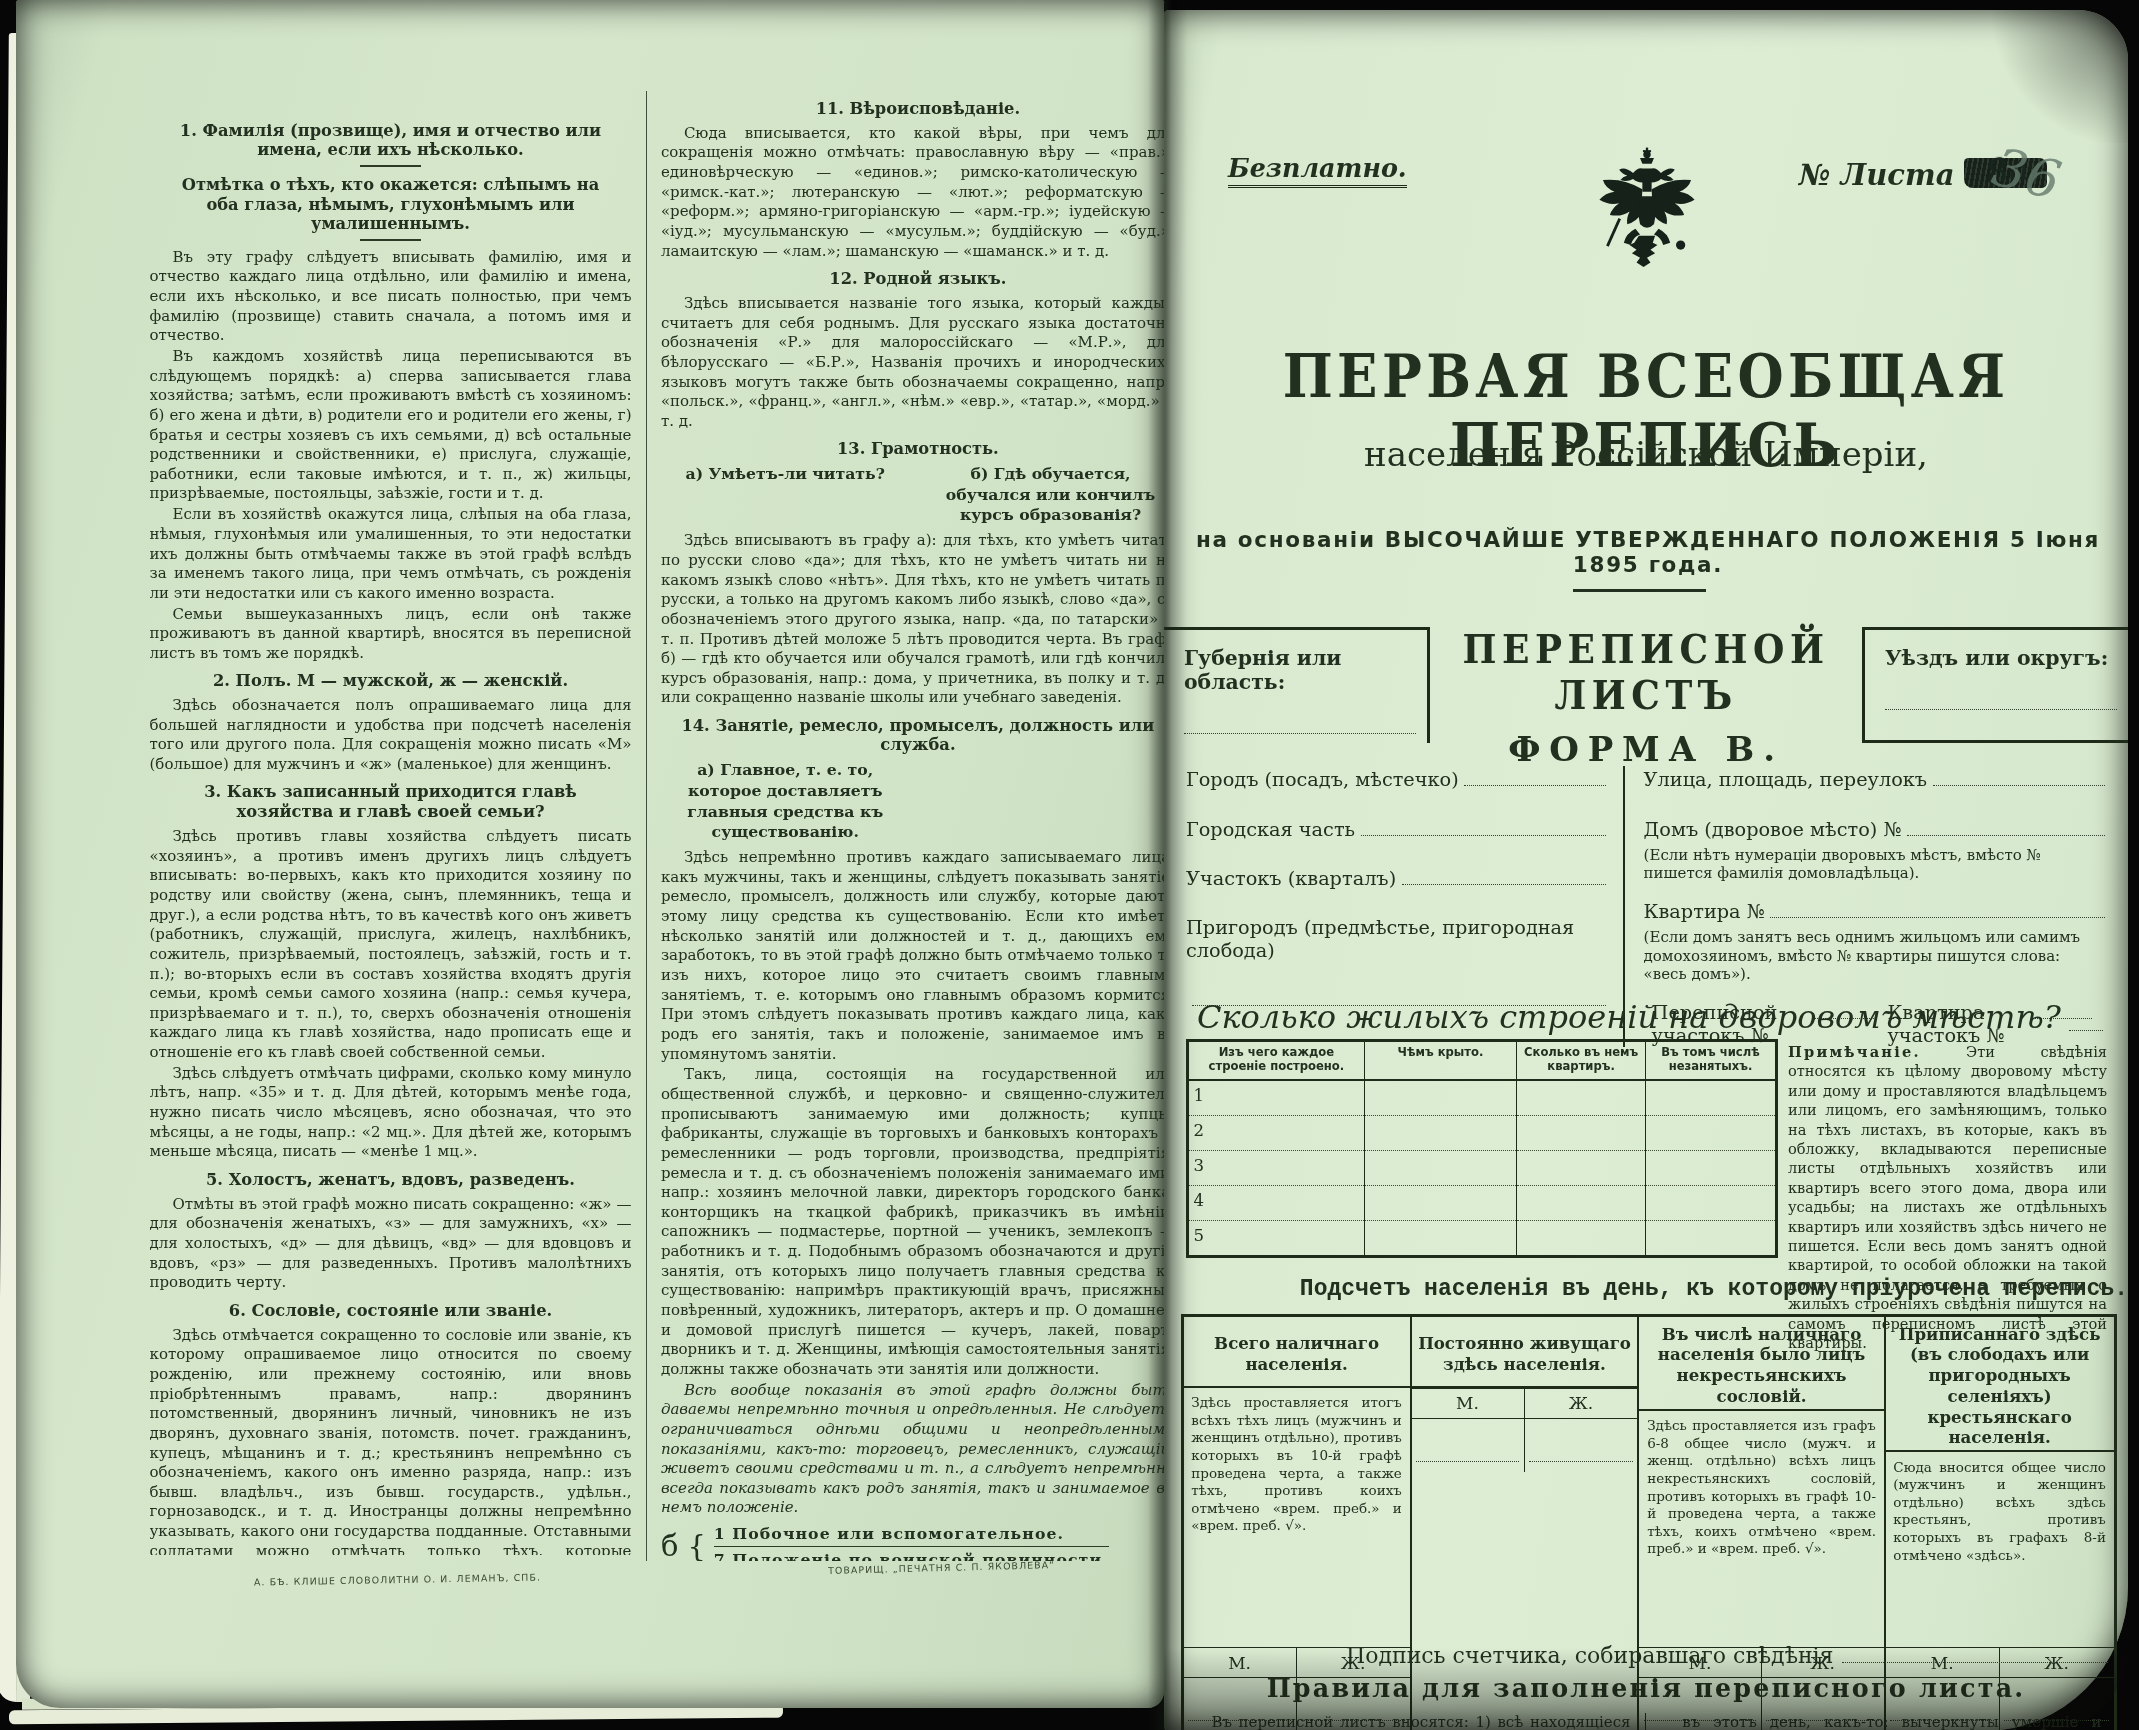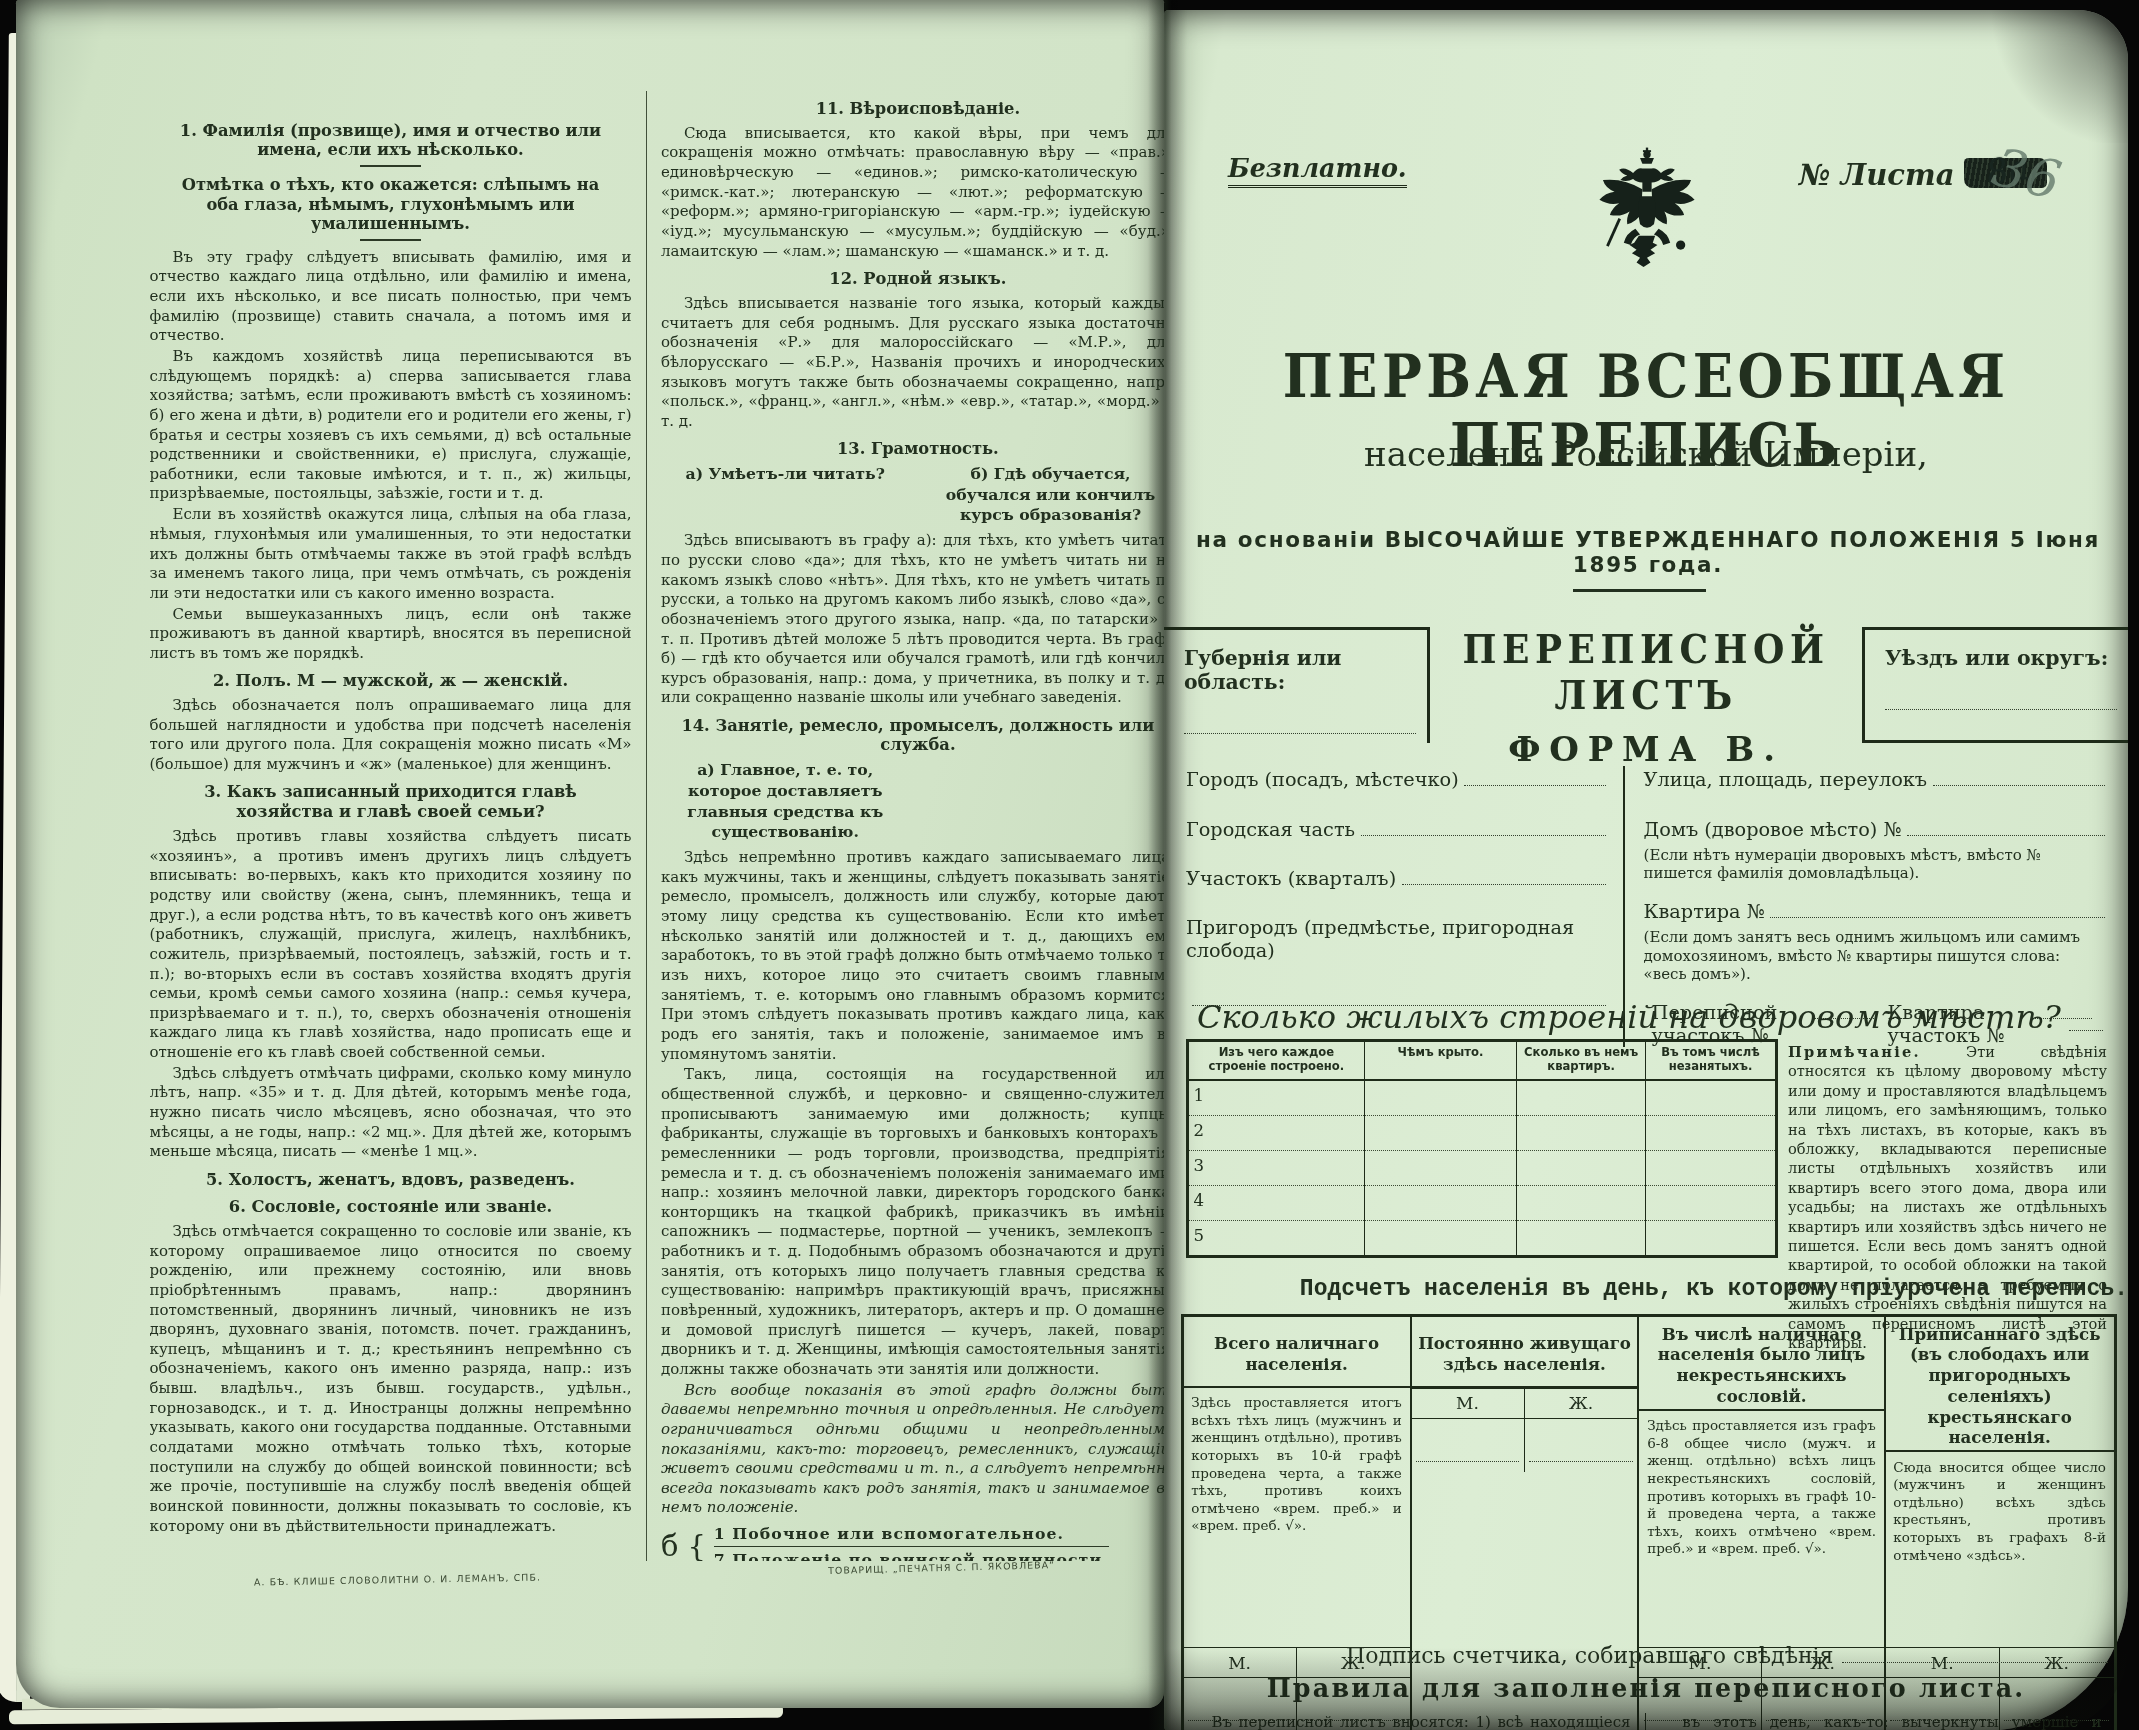--- a/index.html
+++ b/index.html
@@ -141,20 +141,21 @@
         <div class="blk-p">Въ эту графу слѣдуетъ вписывать фамилію, имя и отчество каждаго лица отдѣльно, или фамилію и имена, если ихъ нѣсколько, и все писать полностью, при чемъ фамилію (прозвище) ставить сначала, а потомъ имя и отчество.</div>
         <div class="blk-p">Въ каждомъ хозяйствѣ лица переписываются въ слѣдующемъ порядкѣ: а) сперва записывается глава хозяйства; затѣмъ, если проживаютъ вмѣстѣ съ хозяиномъ: б) его жена и дѣти, в) родители его и родители его жены, г) братья и сестры хозяевъ съ ихъ семьями, д) всѣ остальные родственники и свойственники, е) прислуга, служащіе, работники, если таковые имѣются, и т. п., ж) жильцы, призрѣваемые, постояльцы, заѣзжіе, гости и т. д.</div>
         <div class="blk-p">Если въ хозяйствѣ окажутся лица, слѣпыя на оба глаза, нѣмыя, глухонѣмыя или умалишенныя, то эти недостатки ихъ должны быть отмѣчаемы также въ этой графѣ вслѣдъ за именемъ такого лица, при чемъ отмѣчать, съ рожденія ли эти недостатки или съ какого именно возраста.</div>
         <div class="blk-p">Семьи вышеуказанныхъ лицъ, если онѣ также проживаютъ въ данной квартирѣ, вносятся въ переписной листъ въ томъ же порядкѣ.</div>
         <div class="blk-h">2. Полъ. М — мужской, ж — женскій.</div>
         <div class="blk-p">Здѣсь обозначается полъ опрашиваемаго лица для большей наглядности и удобства при подсчетѣ населенія того или другого пола. Для сокращенія можно писать «М» (большое) для мужчинъ и «ж» (маленькое) для женщинъ.</div>
         <div class="blk-h">3. Какъ записанный приходится главѣ хозяйства и главѣ своей семьи?</div>
         <div class="blk-p">Здѣсь противъ главы хозяйства слѣдуетъ писать «хозяинъ», а противъ именъ другихъ лицъ слѣдуетъ вписывать: во-первыхъ, какъ кто приходится хозяину по родству или свойству (жена, сынъ, племянникъ, теща и друг.), а если родства нѣтъ, то въ качествѣ кого онъ живетъ (работникъ, служащій, прислуга, жилецъ, нахлѣбникъ, сожитель, призрѣваемый, постоялецъ, заѣзжій, гость и т. п.); во-вторыхъ если въ составъ хозяйства входятъ другія семьи, кромѣ семьи самого хозяина (напр.: семья кучера, призрѣваемаго и т. п.), то, сверхъ обозначенія отношенія каждаго лица къ главѣ хозяйства, надо прописать еще и отношеніе его къ главѣ своей собственной семьи.</div>
         <div class="blk-p">Здѣсь слѣдуетъ отмѣчать цифрами, сколько кому минуло лѣтъ, напр. «35» и т. д. Для дѣтей, которымъ менѣе года, нужно писать число мѣсяцевъ, ясно обозначая, что это мѣсяцы, а не годы, напр.: «2 мц.». Для дѣтей же, которымъ меньше мѣсяца, писать — «менѣе 1 мц.».</div>
         <div class="blk-h">5. Холостъ, женатъ, вдовъ, разведенъ.</div>
+        <div class="blk-p">Отмѣты въ этой графѣ можно писать сокращенно: «ж» — для обозначенія женатыхъ, «з» — для замужнихъ, «х» — для холостыхъ, «д» — для дѣвицъ, «вд» — для вдовцовъ и вдовъ, «рз» — для разведенныхъ. Противъ малолѣтнихъ проводить черту.</div>
         <div class="blk-h">6. Сословіе, состояніе или званіе.</div>
         <div class="blk-p">Здѣсь отмѣчается сокращенно то сословіе или званіе, къ которому опрашиваемое лицо относится по своему рожденію, или прежнему состоянію, или вновь пріобрѣтеннымъ правамъ, напр.: дворянинъ потомственный, дворянинъ личный, чиновникъ не изъ дворянъ, духовнаго званія, потомств. почет. гражданинъ, купецъ, мѣщанинъ и т. д.; крестьянинъ непремѣнно съ обозначеніемъ, какого онъ именно разряда, напр.: изъ бывш. владѣльч., изъ бывш. государств., удѣльн., горнозаводск., и т. д. Иностранцы должны непремѣнно указывать, какого они государства подданные. Отставными солдатами можно отмѣчать только тѣхъ, которые поступили на службу до общей воинской повинности; всѣ же прочіе, поступившіе на службу послѣ введенія общей воинской повинности, должны показывать то сословіе, къ которому они въ дѣйствительности принадлежатъ.</div>
       </div>
     <div class="col col-2">
         <div class="blk-h">11. Вѣроисповѣданіе.</div>
         <div class="blk-p">Сюда вписывается, кто какой вѣры, при чемъ для сокращенія можно отмѣчать: православную вѣру — «прав.»; единовѣрческую — «единов.»; римско-католическую — «римск.-кат.»; лютеранскую — «лют.»; реформатскую — «реформ.»; армяно-григоріанскую — «арм.-гр.»; іудейскую — «іуд.»; мусульманскую — «мусульм.»; буддійскую — «буд.»; ламаитскую — «лам.»; шаманскую — «шаманск.» и т. д.</div>
         <div class="blk-h">12. Родной языкъ.</div>
         <div class="blk-p">Здѣсь вписывается названіе того языка, который каждый считаетъ для себя роднымъ. Для русскаго языка достаточно обозначенія «Р.» для малороссійскаго — «М.Р.», для бѣлорусскаго — «Б.Р.», Названія прочихъ и инородческихъ языковъ могутъ также быть обозначаемы сокращенно, напр.: «польск.», «франц.», «англ.», «нѣм.» «евр.», «татар.», «морд.» и т. д.</div>
         <div class="blk-h">13. Грамотность.</div>
         <div class="blk-cols2">

